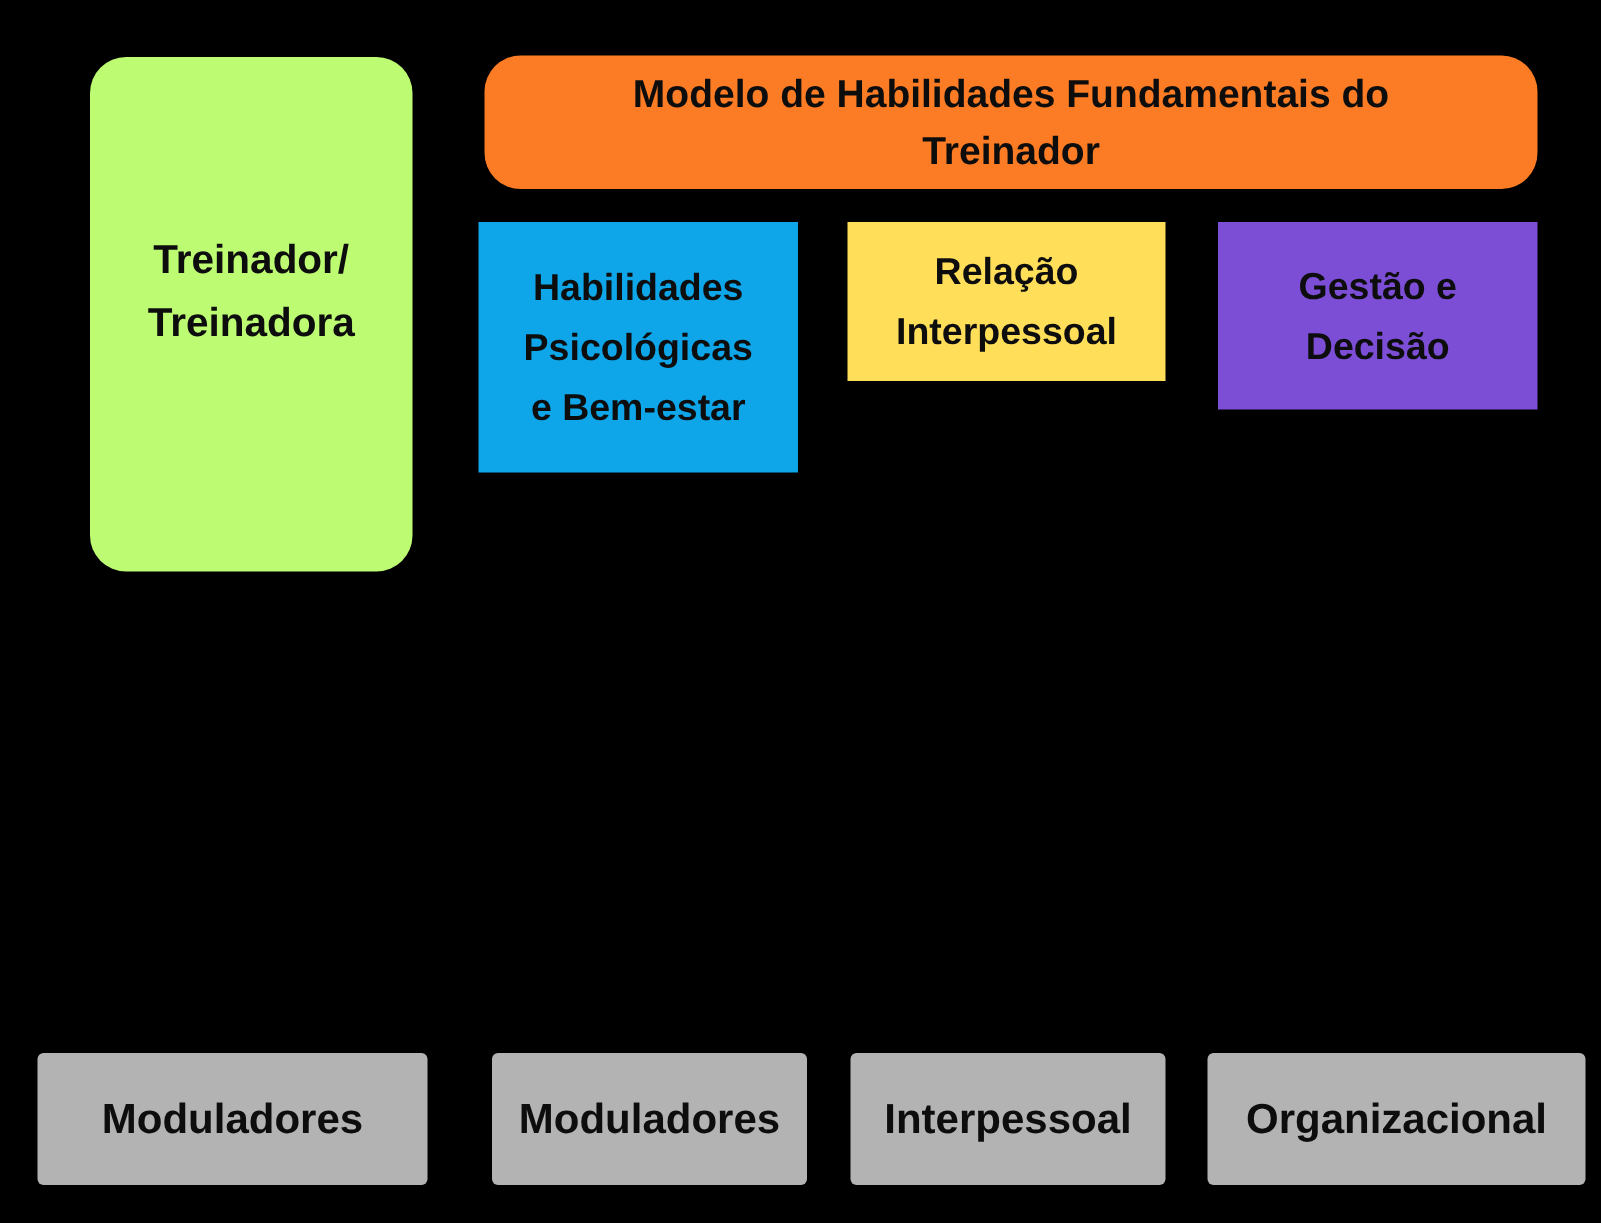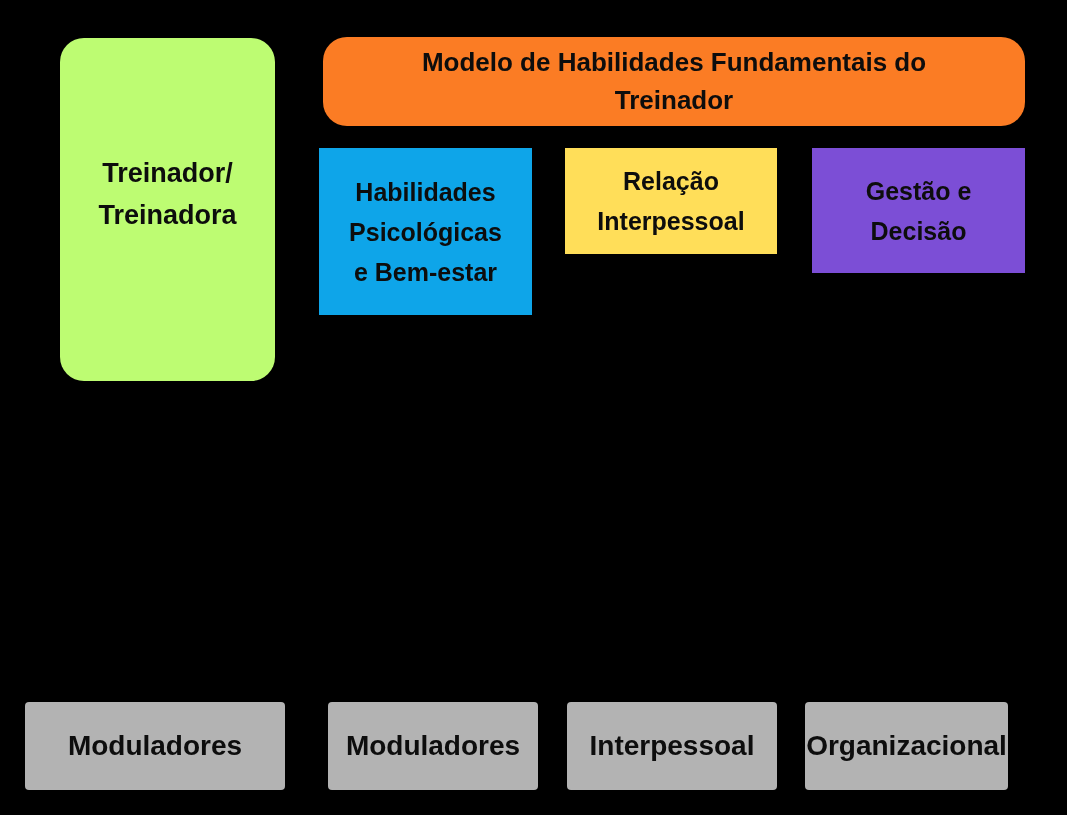--- a/index.html
+++ b/index.html
@@ -73,21 +73,21 @@
     top: 702px;
     height: 88px;
     background: #B3B3B3;
     border-radius: 4px;
     font-size: 28px;
     line-height: 1.2;
   }
   #bottom-box-moduladores   { left: 25px;  width: 260px; }
   #bottom-box-intrapessoal  { left: 328px; width: 210px; }
   #bottom-box-interpessoal  { left: 567px; width: 210px; }
-  #bottom-box-organizacional{ left: 805px; width: 203px; }
+  #bottom-box-organizacional{ left: 805px; width: 252px; }
 </style>
 </head>
 <body>
 
 <div id="canvas">
 
   <div class="box" id="coach-box">
     <span>Treinador/
 Treinadora</span>
   </div>

